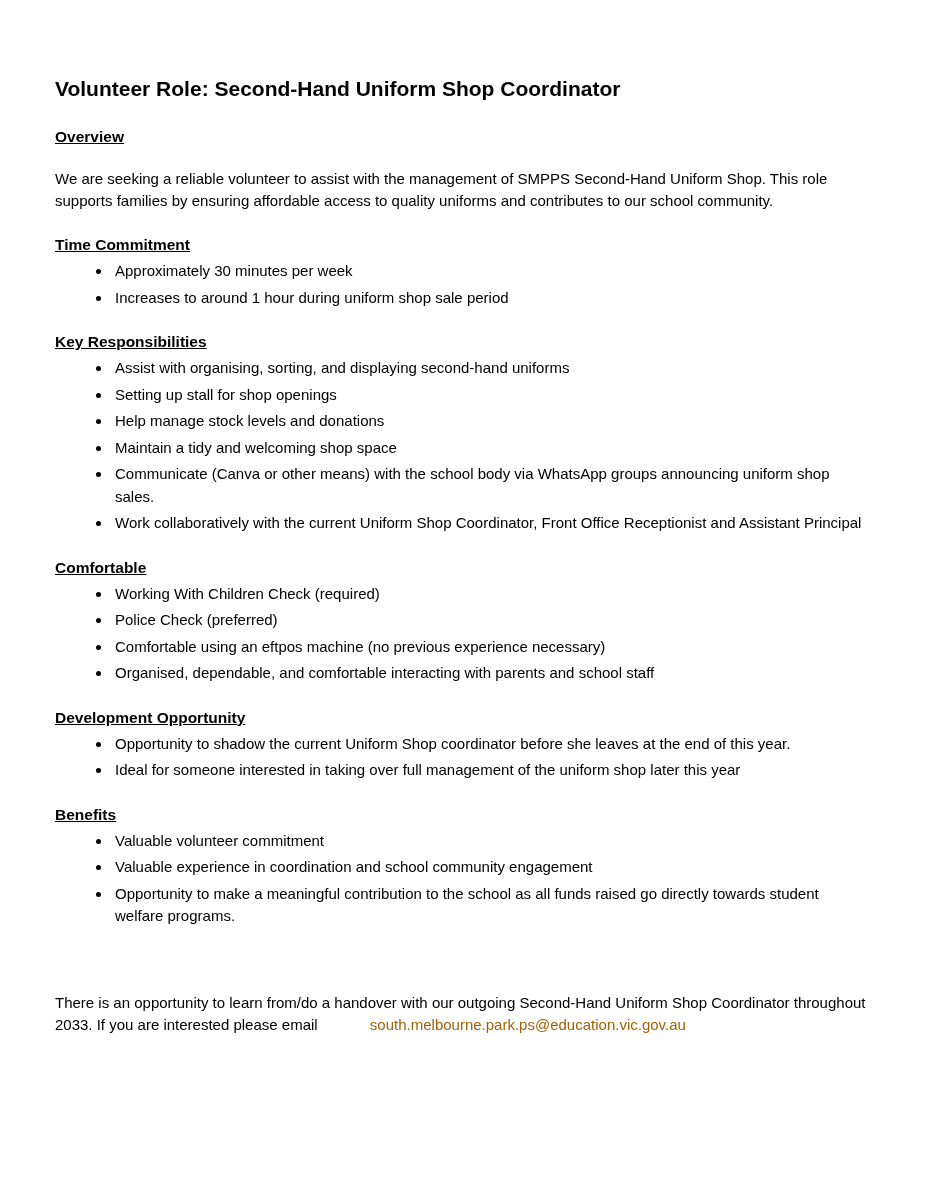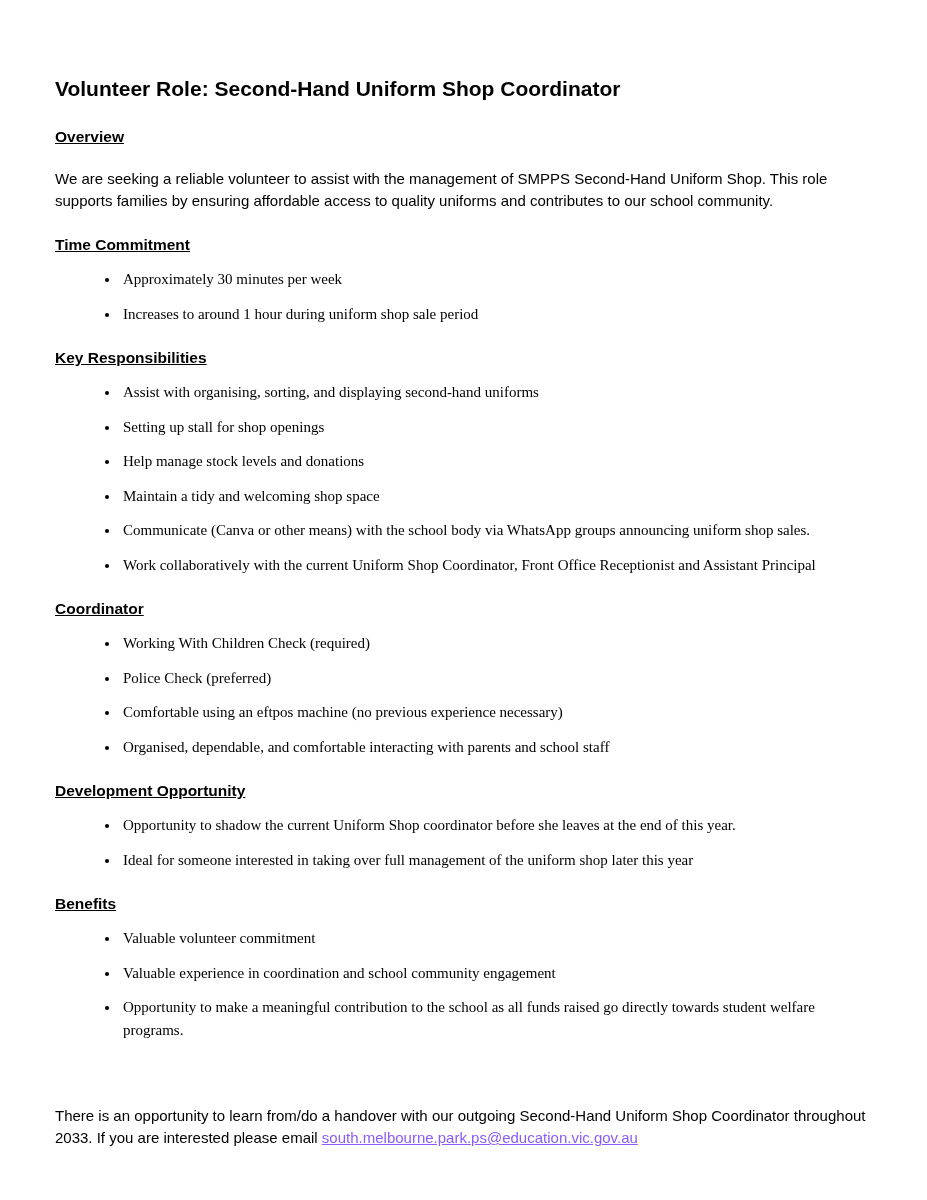--- a/index.html
+++ b/index.html
@@ -37,32 +37,31 @@
   }
   .section p.body-text {
     margin: 20px 0 0 0;
   }
   ul.bullet-list {
     margin: 1px 0 0 0;
     padding: 0 0 0 53px;
     list-style-type: disc;
   }
   ul.bullet-list li {
-    margin: 12px;
+    margin: 4px;
     padding-left: 3px;
     line-height: 22.5px;
-    font-family: Liberation Serif, serif;
   }
   .closing {
     margin: 64px 0 0 0;
   }
   a.email-link {
-    color: #8b5cf6;
-    text-decoration: underline;
+    color: #a16207;
     cursor: pointer;
+    margin-left: 48px;
   }
 </style>
 </head>
 <body>
 
 <div class="page">
 
   <h1 class="doc-title">Volunteer Role: Second-Hand Uniform Shop Coordinator</h1>
 
   <div class="section">
@@ -84,21 +83,21 @@
       <li>Assist with organising, sorting, and displaying second-hand uniforms</li>
       <li>Setting up stall for shop openings</li>
       <li>Help manage stock levels and donations</li>
       <li>Maintain a tidy and welcoming shop space</li>
       <li>Communicate (Canva or other means) with the school body via WhatsApp groups announcing uniform shop sales.</li>
       <li>Work collaboratively with the current Uniform Shop Coordinator, Front Office Receptionist and Assistant Principal</li>
     </ul>
   </div>
 
   <div class="section">
-    <h2 class="section-heading">Coordinator</h2>
+    <h2 class="section-heading">Comfortable</h2>
     <ul class="bullet-list">
       <li>Working With Children Check (required)</li>
       <li>Police Check (preferred)</li>
       <li>Comfortable using an eftpos machine (no previous experience necessary)</li>
       <li>Organised, dependable, and comfortable interacting with parents and school staff</li>
     </ul>
   </div>
 
   <div class="section">
     <h2 class="section-heading">Development Opportunity</h2>

